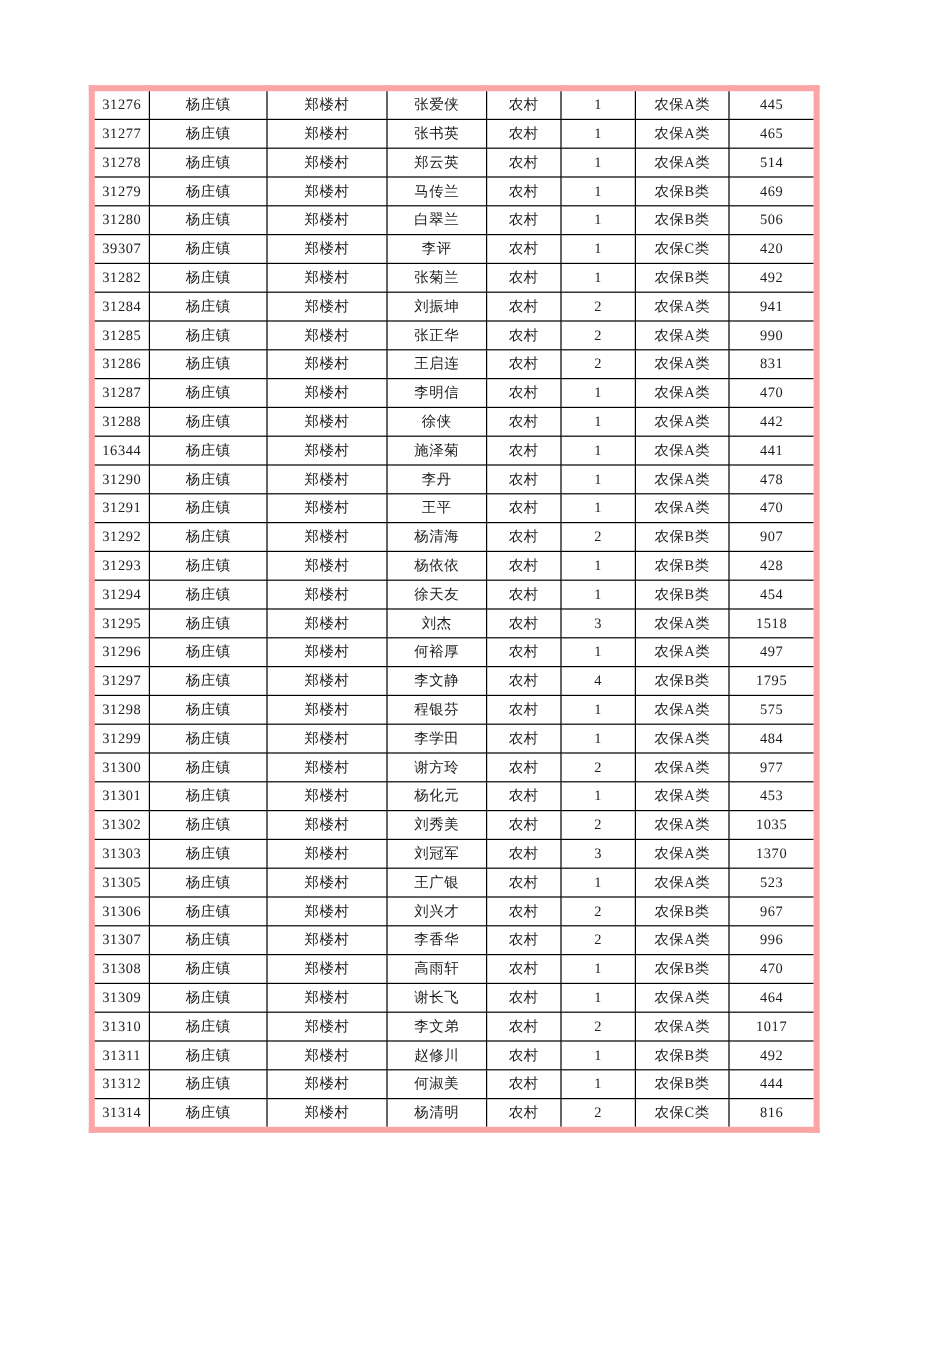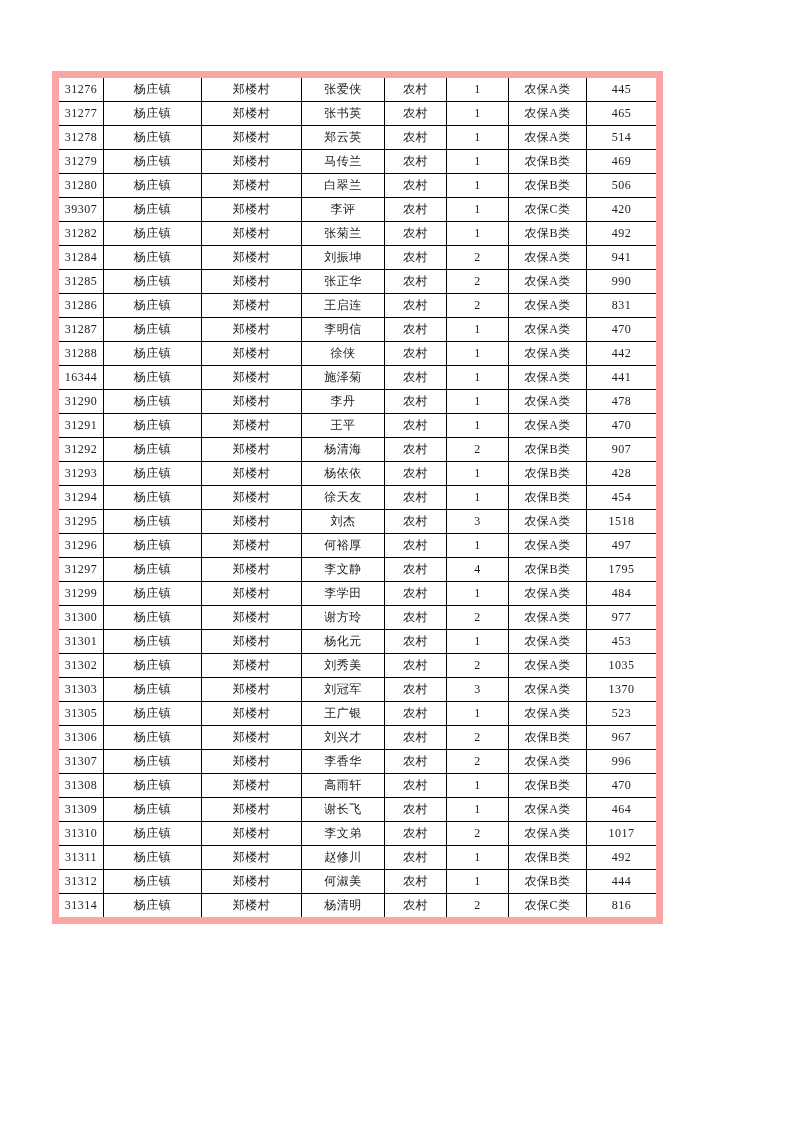--- a/index.html
+++ b/index.html
@@ -17,26 +17,26 @@
   .sheet {
     position: absolute;
     left: 0;
     top: 0;
     width: 793px;
     height: 1122px;
     background: #ffffff;
   }
   table.records {
     position: absolute;
-    left: 52px;
+    left: 74px;
     top: 71px;
     border-collapse: collapse;
     table-layout: fixed;
     width: 604px;
-    border: 7px solid #fca5a5;
+    border: 5px solid #fca5a5;
   }
   table.records td {
     border: 1px solid #000000;
     height: 23px;
     padding: 0 2px;
     text-align: center;
     vertical-align: middle;
     font-size: 12px;
     color: #1c1c1c;
     letter-spacing: 0.5px;
@@ -264,20 +264,30 @@
           <td>31297</td>
           <td>杨庄镇</td>
           <td>郑楼村</td>
           <td>李文静</td>
           <td>农村</td>
           <td>4</td>
           <td>农保B类</td>
           <td>1795</td>
         </tr>
         <tr>
+          <td>31298</td>
+          <td>杨庄镇</td>
+          <td>郑楼村</td>
+          <td>程银芬</td>
+          <td>农村</td>
+          <td>1</td>
+          <td>农保A类</td>
+          <td>575</td>
+        </tr>
+        <tr>
           <td>31299</td>
           <td>杨庄镇</td>
           <td>郑楼村</td>
           <td>李学田</td>
           <td>农村</td>
           <td>1</td>
           <td>农保A类</td>
           <td>484</td>
         </tr>
         <tr>

